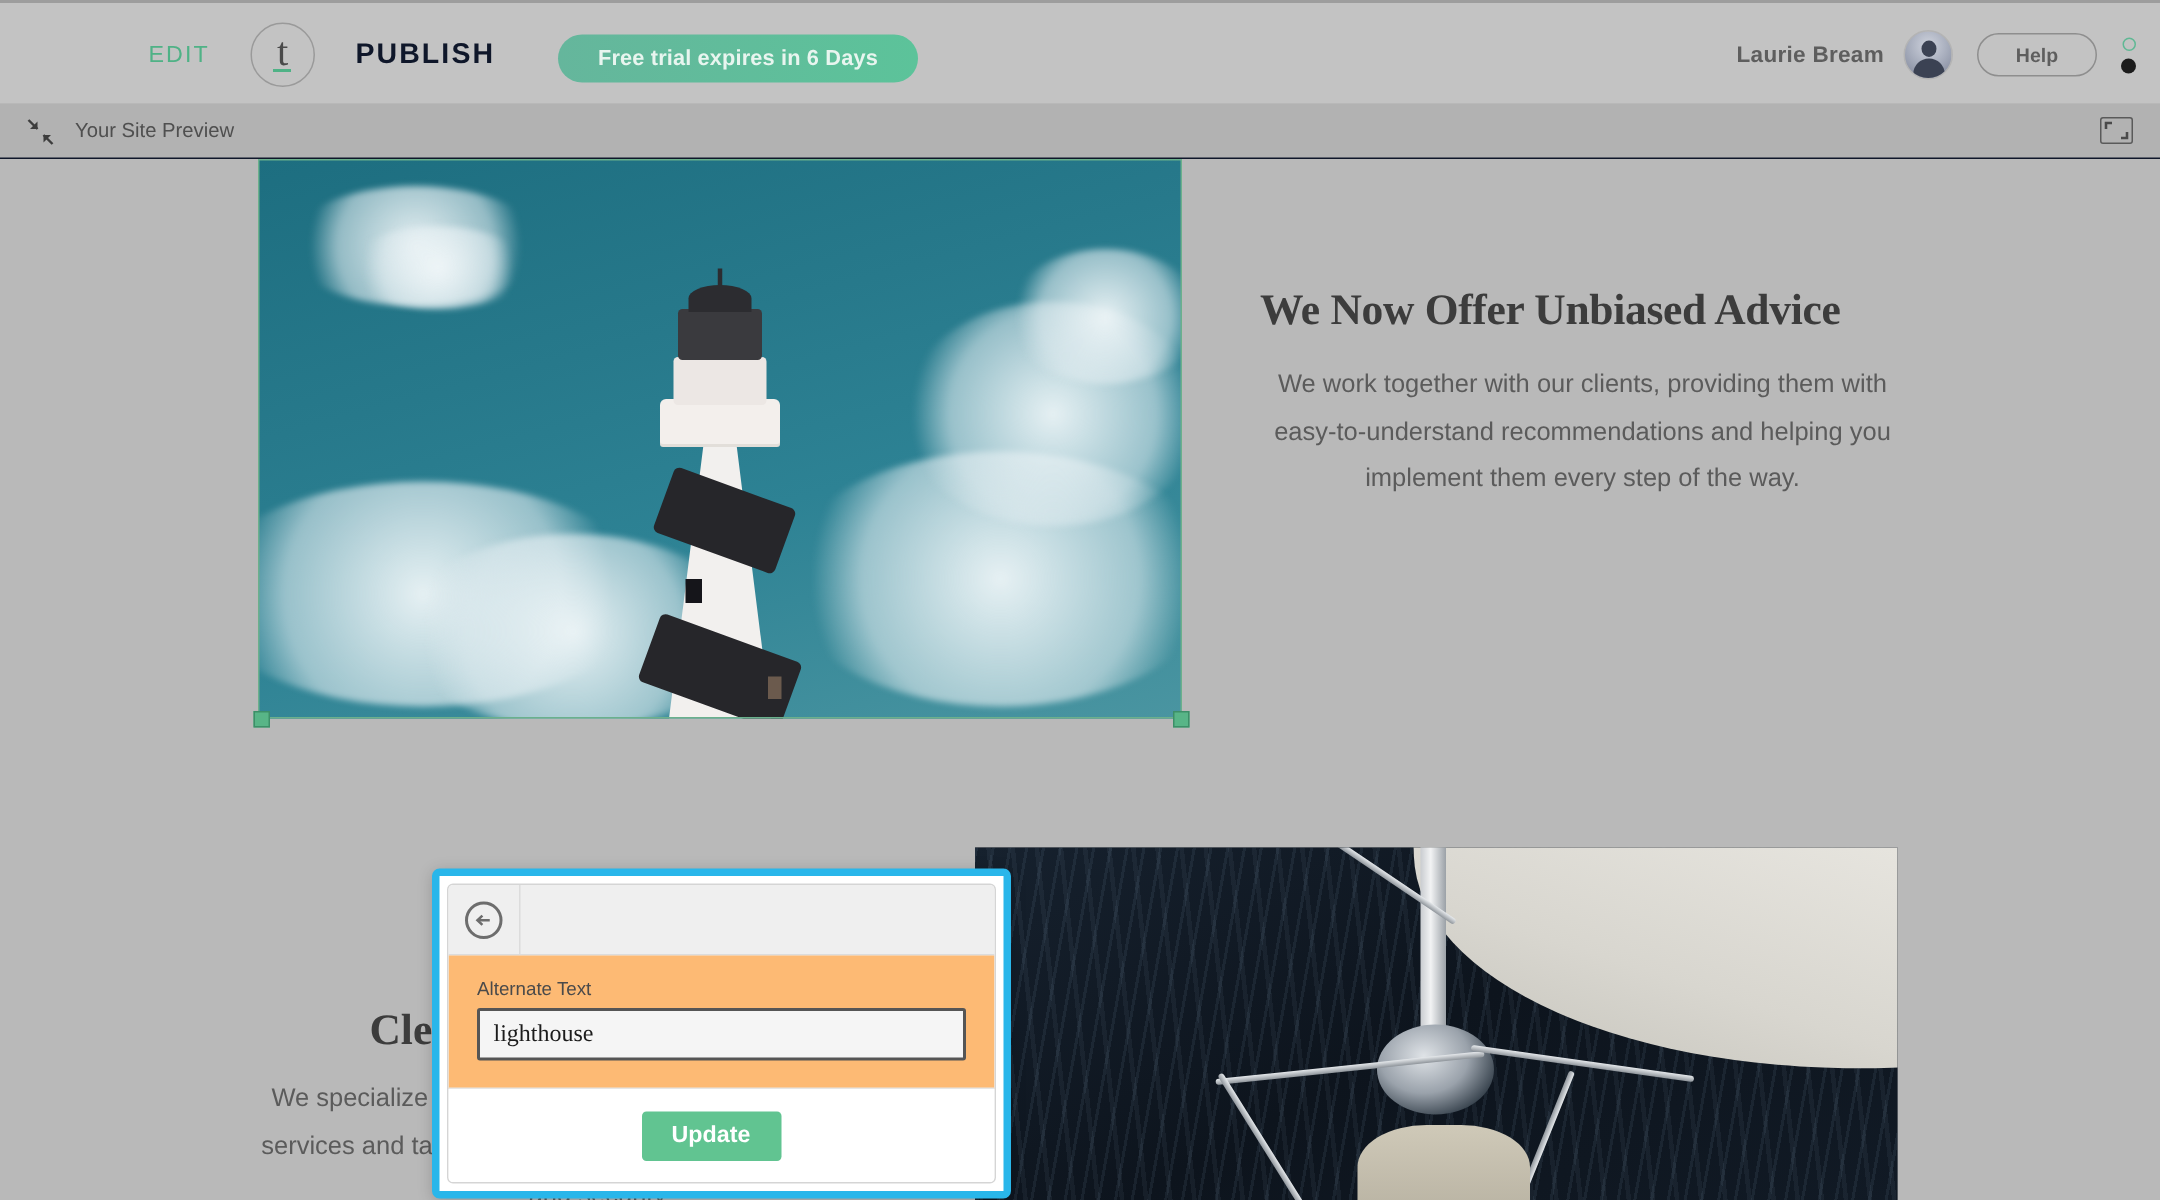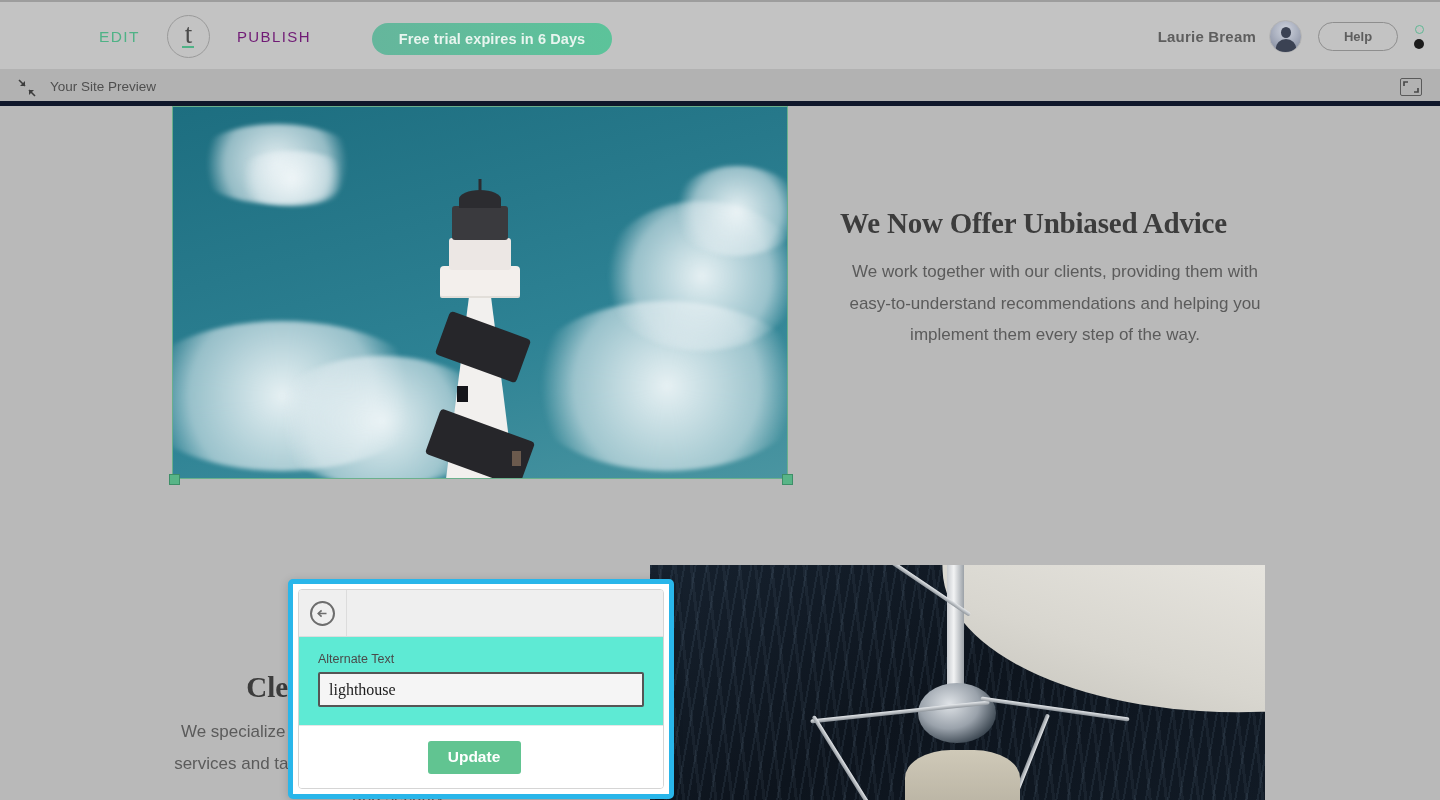--- a/index.html
+++ b/index.html
@@ -38,21 +38,21 @@
     font-family: "Liberation Serif", serif;
     font-size: 27px; color: #4a4a4a; line-height: 1;
     position: relative; top: -2px;
   }
   .logo-underline {
     position: absolute; bottom: 9px; left: 50%;
     transform: translateX(-50%);
     width: 12px; height: 2.5px; background: #4fb286;
   }
   .nav-publish {
-    color: #701a75; font-size: 15px; font-weight: normal;
+    color: #0f172a; font-size: 19px; font-weight: bold;
     letter-spacing: 1.4px; cursor: pointer; padding: 6px 4px;
   }
   .trial-badge {
     position: absolute; left: 372px; top: 21px;
     width: 240px; height: 32px;
     border-radius: 16px;
     background: linear-gradient(to right, #65b69c, #5cc39a);
     color: #e8f5ef;
     font-size: 14.5px; font-weight: bold;
     display: flex; align-items: center; justify-content: center;
@@ -105,21 +105,21 @@
   .dot-filled {
     width: 10px; height: 10px; border-radius: 50%;
     background: #1c1c1c; cursor: pointer;
   }
 
   
   .previewbar {
     position: absolute; left: 0; top: 69px;
     width: 1440px; height: 37px;
     background: #b2b2b2;
-    border-bottom: 5px solid #0f172a;
+    border-bottom: 1px solid #0f172a;
   }
   .collapse-icon {
     position: absolute; left: 15px; top: 9px;
     width: 24px; height: 20px;
   }
   .preview-label {
     position: absolute; left: 50px; top: 10px;
     color: #4f4f4f; font-size: 13.5px;
   }
   .expand-icon {
@@ -162,21 +162,21 @@
     border-bottom: 270px solid #f2f0ee;
   }
   .lh-stripe {
     position: absolute; background: #26262a;
   }
   .lh-top {
     position: absolute; left: 50%; transform: translateX(-50%);
   }
 
   
-  .text-block { position: absolute; left: 840px; top: 85px; width: 430px; margin-top: 16px; }
+  .text-block { position: absolute; left: 840px; top: 85px; width: 430px; }
   .text-block h2 {
     font-family: "Liberation Serif", serif;
     font-size: 29px; font-weight: bold; color: #3c3c3c;
     letter-spacing: -0.2px;
     margin-bottom: 16px;
   }
   .text-block p {
     font-size: 17px; color: #5b5b5b; line-height: 1.86; text-align: center;
   }
 
@@ -282,21 +282,21 @@
   }
   .back-btn {
     width: 25px; height: 25px; border-radius: 50%;
     border: 2px solid #6d6d6d;
     display: flex; align-items: center; justify-content: center;
     cursor: pointer; background: transparent;
   }
   .modal-body {
     flex: 1;
     padding: 15px 19px 0 19px;
-    background: #5eead4;
+    background: #fdba74;
     border-bottom: 1px solid #e6e6e6;
   }
   .field-label {
     font-size: 12.5px; color: #4a4a4a; margin-bottom: 6px;
   }
   .alt-input {
     width: 100%; height: 35px;
     border: 2px solid #555; border-radius: 2px;
     background: #f5f5f5;
     font-size: 16px; color: #1c1c1c;

